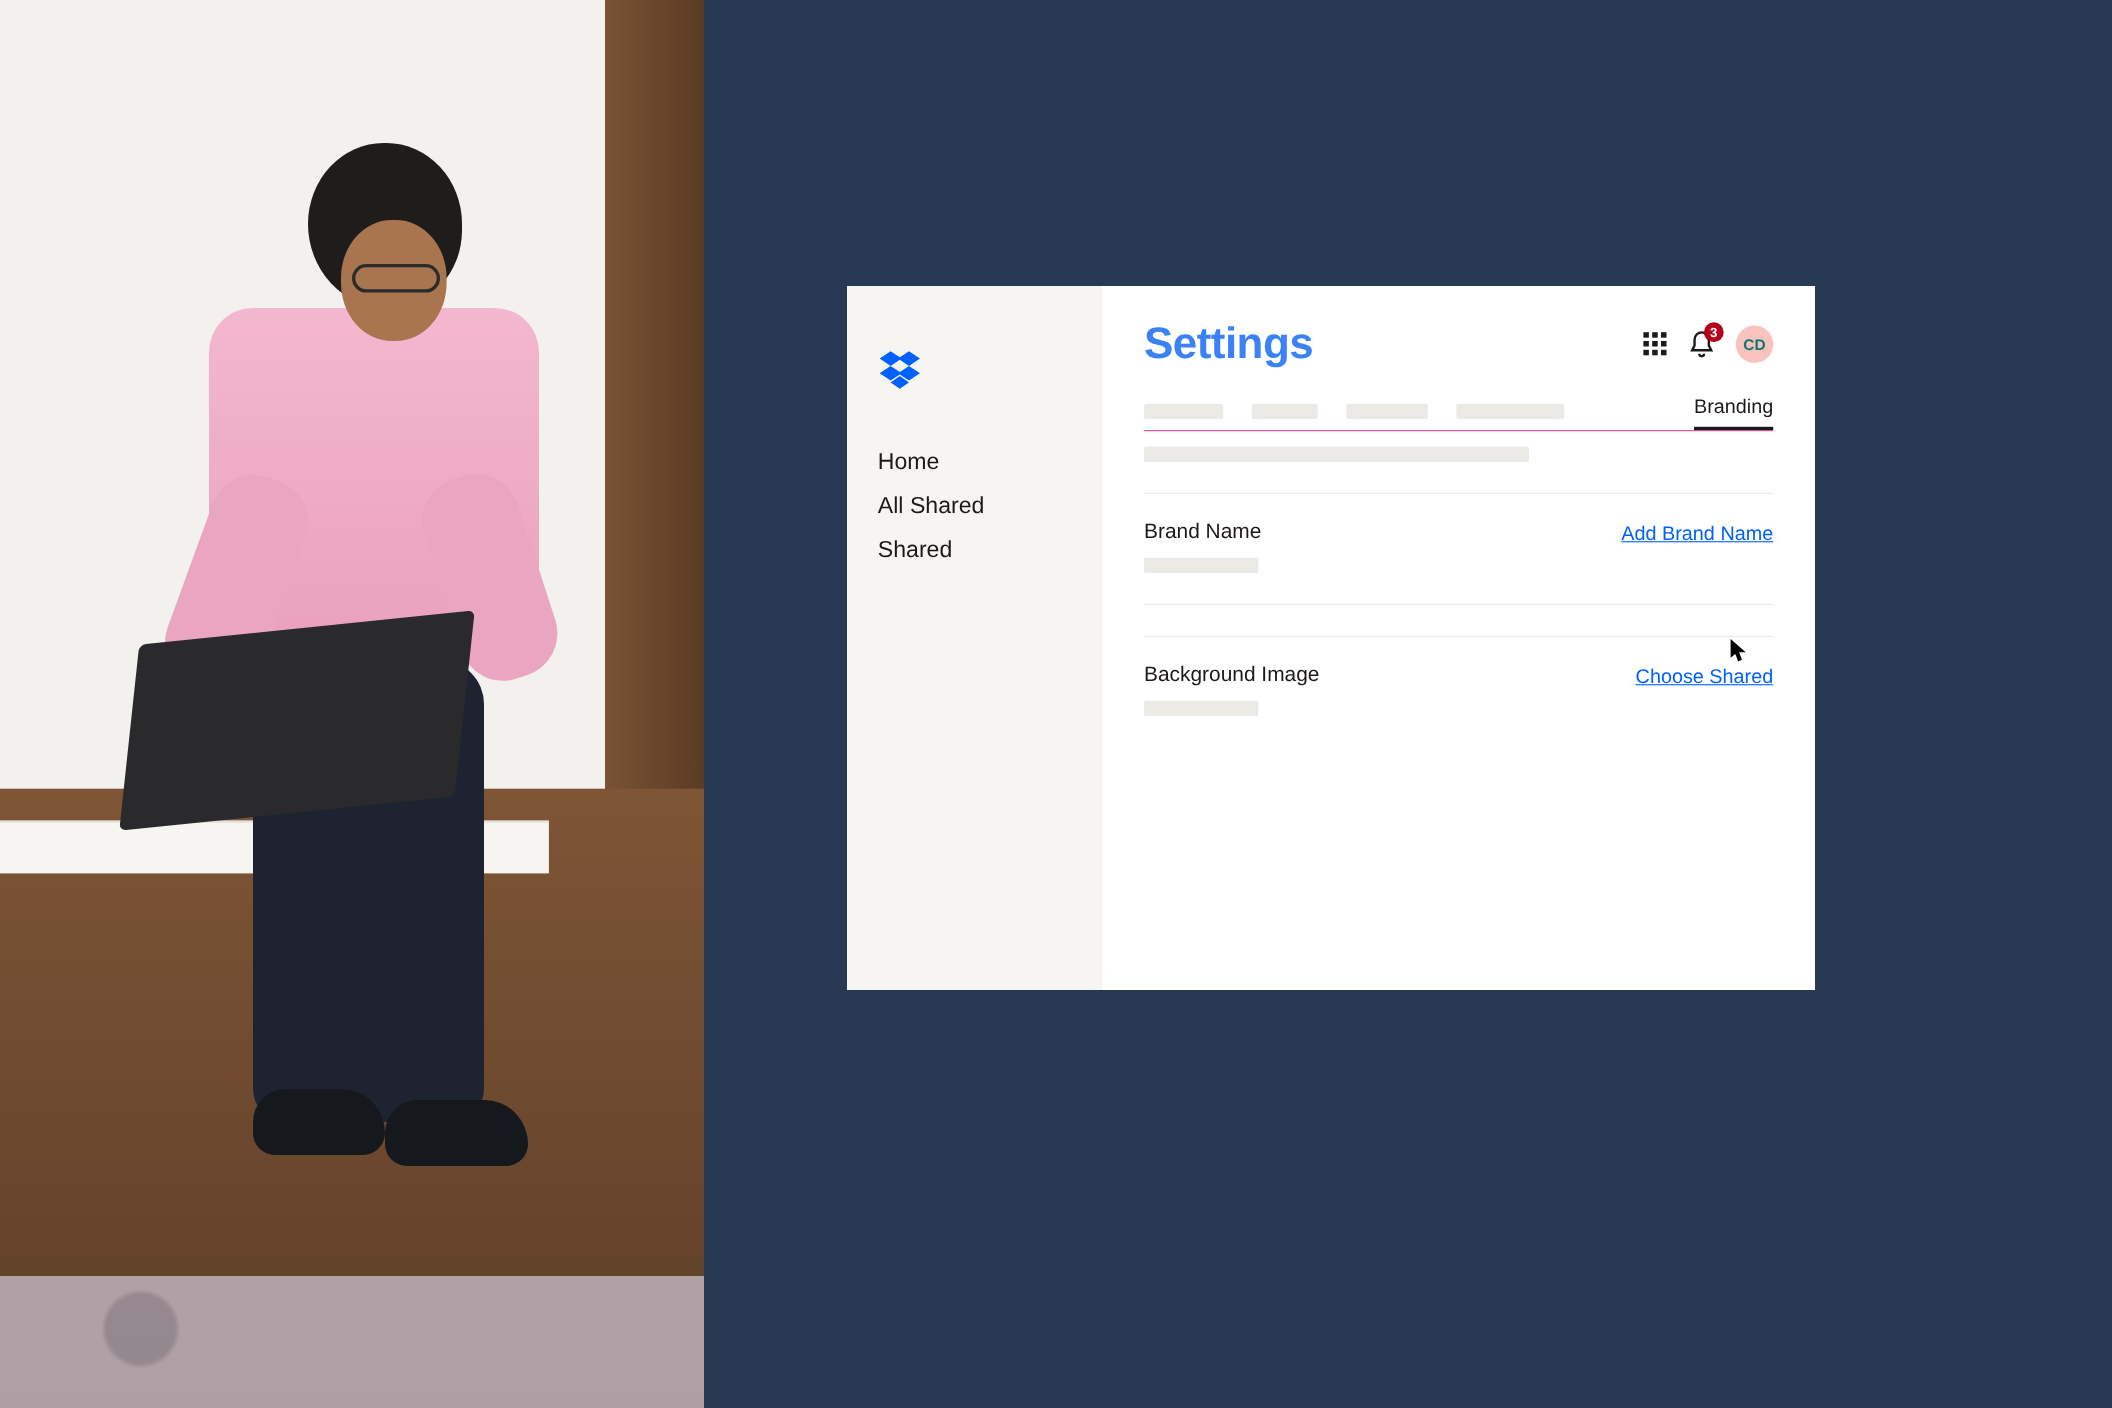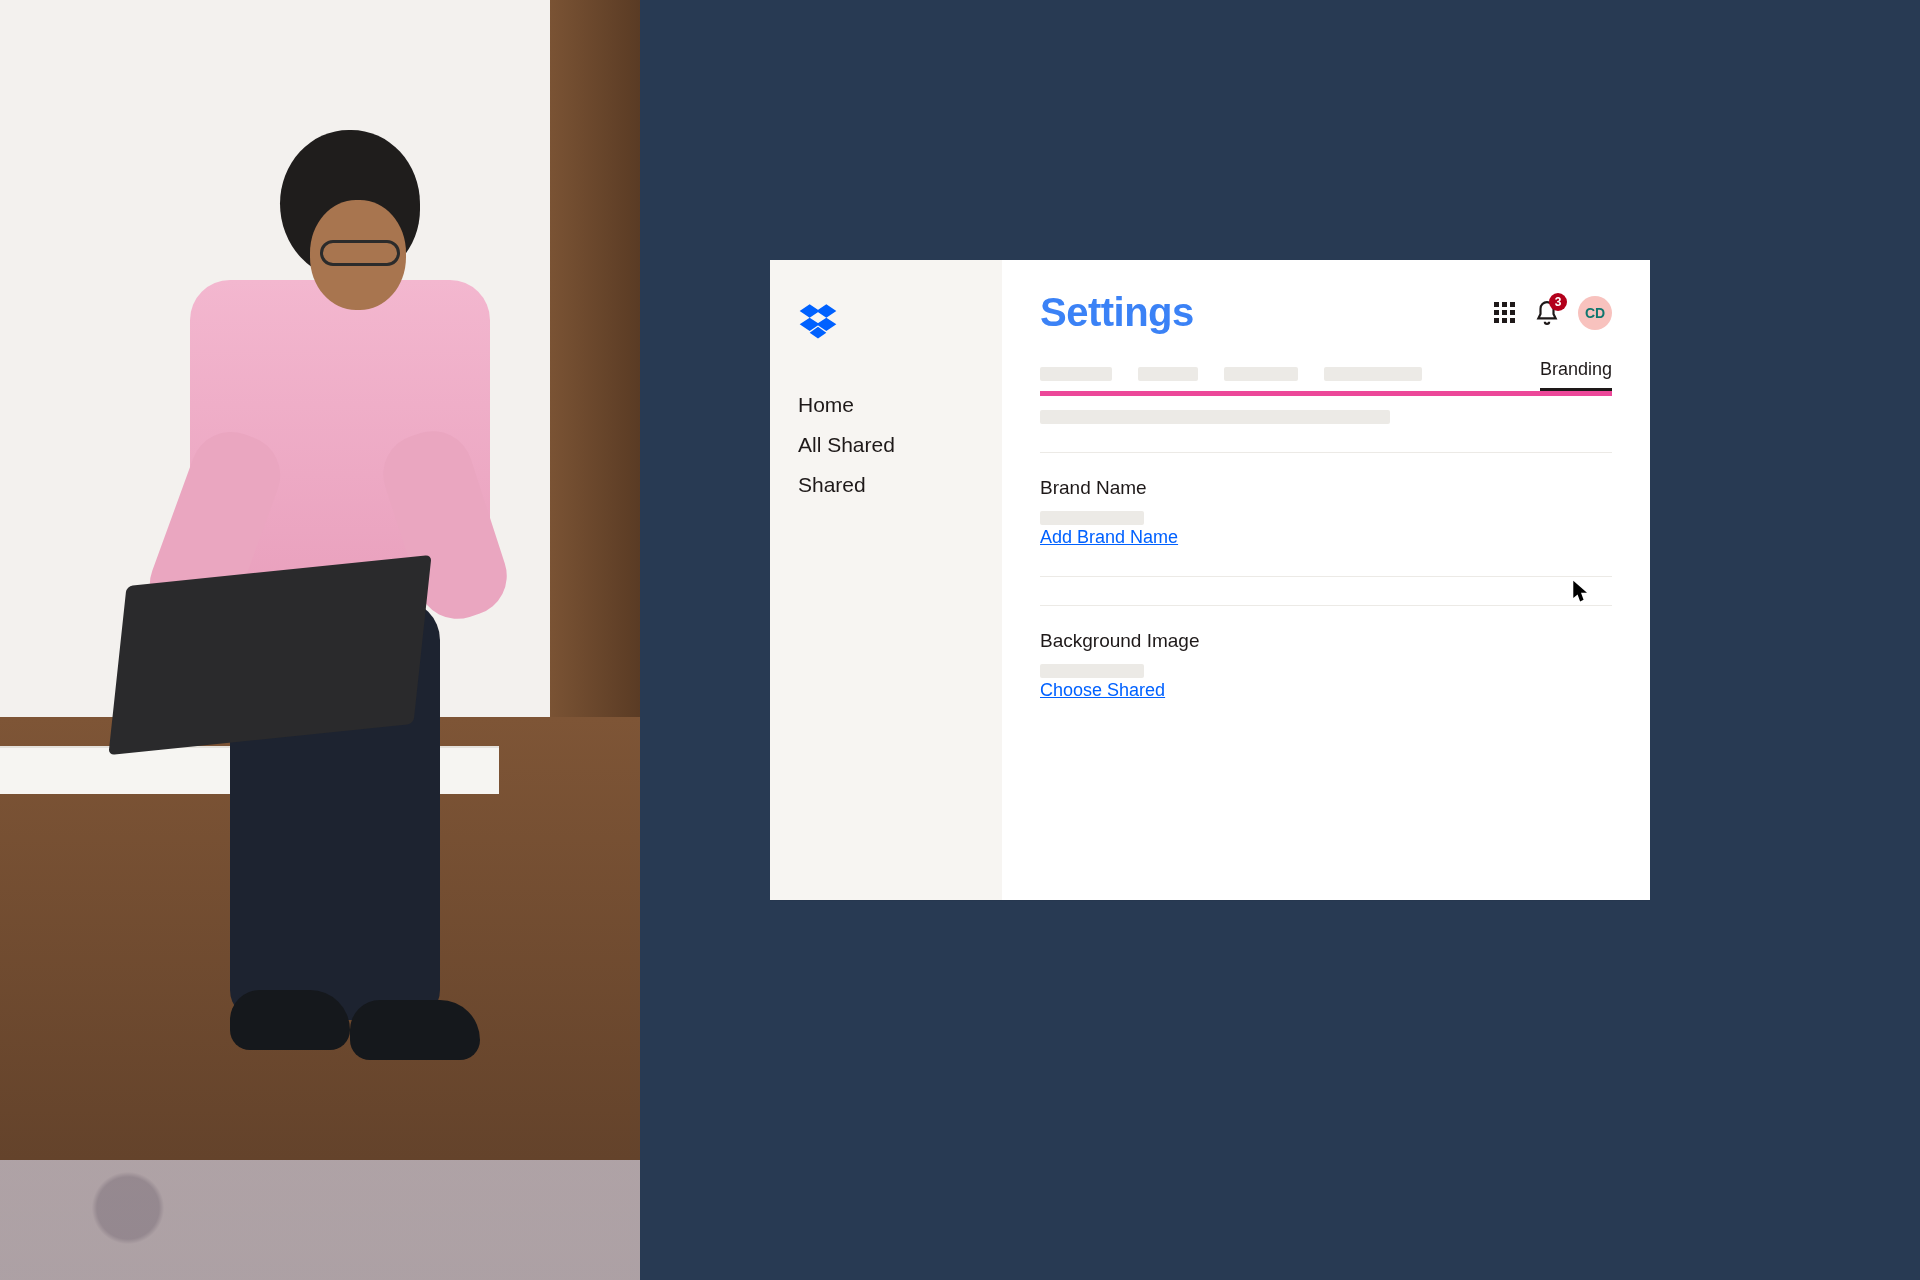--- a/index.html
+++ b/index.html
@@ -35,51 +35,51 @@
   .stage { flex:1; height:100%; background:#283a53; position:relative; }
 
   .app-window {
     position:absolute; left:130px; top:260px;
     width:880px; height:640px;
     background:#fff; display:flex;
     box-shadow: 0 1px 0 rgba(0,0,0,.04);
   }
 
   
-  .sidebar { width:232px; background:#f7f5f2; padding:41px 28px; }
+  .sidebar { width:232px; background:#f7f5f2; padding:56px 28px; }
   .logo { width:40px; height:40px; margin-bottom:44px; color:#0061ff; }
   .nav-item { font-size:21px; line-height:1.9; color:#1e1919; cursor:pointer; }
 
   
   .main { flex:1; padding:30px 38px 0 38px; position:relative; }
   .header-row { display:flex; align-items:center; justify-content:space-between; }
   h1.page-title { font-size:40px; font-weight:700; letter-spacing:-0.5px; color:#3b82f6; }
   .header-icons { display:flex; align-items:center; gap:18px; }
   .grid-icon { width:22px; height:22px; display:grid; grid-template-columns:repeat(3,5px); grid-template-rows:repeat(3,5px); gap:3px; cursor:pointer;}
   .grid-icon span{ background:#1e1919; width:5px; height:5px; }
   .bell-wrap { position:relative; width:26px; height:26px; cursor:pointer;}
   .bell-wrap svg{ width:26px; height:26px; stroke:#1e1919; fill:none; stroke-width:2;}
   .badge { position:absolute; top:-7px; right:-7px; min-width:18px; height:18px; padding:0 2px; background:#b3001b; color:#fff; font-size:12px; font-weight:700; border-radius:9px; display:flex; align-items:center; justify-content:center;}
   .avatar { width:34px; height:34px; border-radius:50%; background:#f8c2be; color:#0f766e; font-size:14px; font-weight:600; display:flex; align-items:center; justify-content:center; cursor:pointer;}
 
-  .tabs { display:flex; align-items:flex-end; gap:26px; margin-top:24px; border-bottom:5px solid #ec4899; }
+  .tabs { display:flex; align-items:flex-end; gap:26px; margin-top:24px; border-bottom:1px solid #ec4899; }
   .tab-ghost { height:14px; background:#eceae6; border-radius:2px; margin-bottom:10px;}
   .tab-ghost.w1{width:72px}.tab-ghost.w2{width:60px}.tab-ghost.w3{width:74px}.tab-ghost.w4{width:98px}
   .tab-active { font-size:18px; font-weight:500; color:#1e1919; padding-bottom:8px; border-bottom:3px solid #1e1919; cursor:pointer;}
   .tabs-right { margin-left:auto; }
 
   .section-title { font-size:23px; font-weight:500; color:#1e1919; margin-top:28px; }
   .ghost-line { height:14px; background:#eceae6; border-radius:2px; margin-top:14px;}
   .ghost-line.long{width:350px}
   .ghost-line.short{width:104px}
   .ghost-line.med{width:200px}
 
   .rule { border:none; border-top:1px solid #eceae6; margin-top:28px;}
 
-  .row { display:flex; align-items:flex-start; justify-content:space-between; margin-top:24px;flex-direction:column;}
+  .row { display:flex; align-items:flex-start; justify-content:space-between; margin-top:24px;}
   .row .left .label { font-size:19px; color:#1e1919; }
   .row .left .ghost-line { margin-top:12px; }
   .row .link { font-size:18px; color:#0061ff; text-decoration:underline; cursor:pointer; white-space:nowrap; margin-top:2px;}
 
   .cursor { position:absolute; width:18px; height:24px; left:570px; top:320px; pointer-events:none;}
   .cursor svg{width:100%;height:100%;}
 </style>
 </head>
 <body>
 

